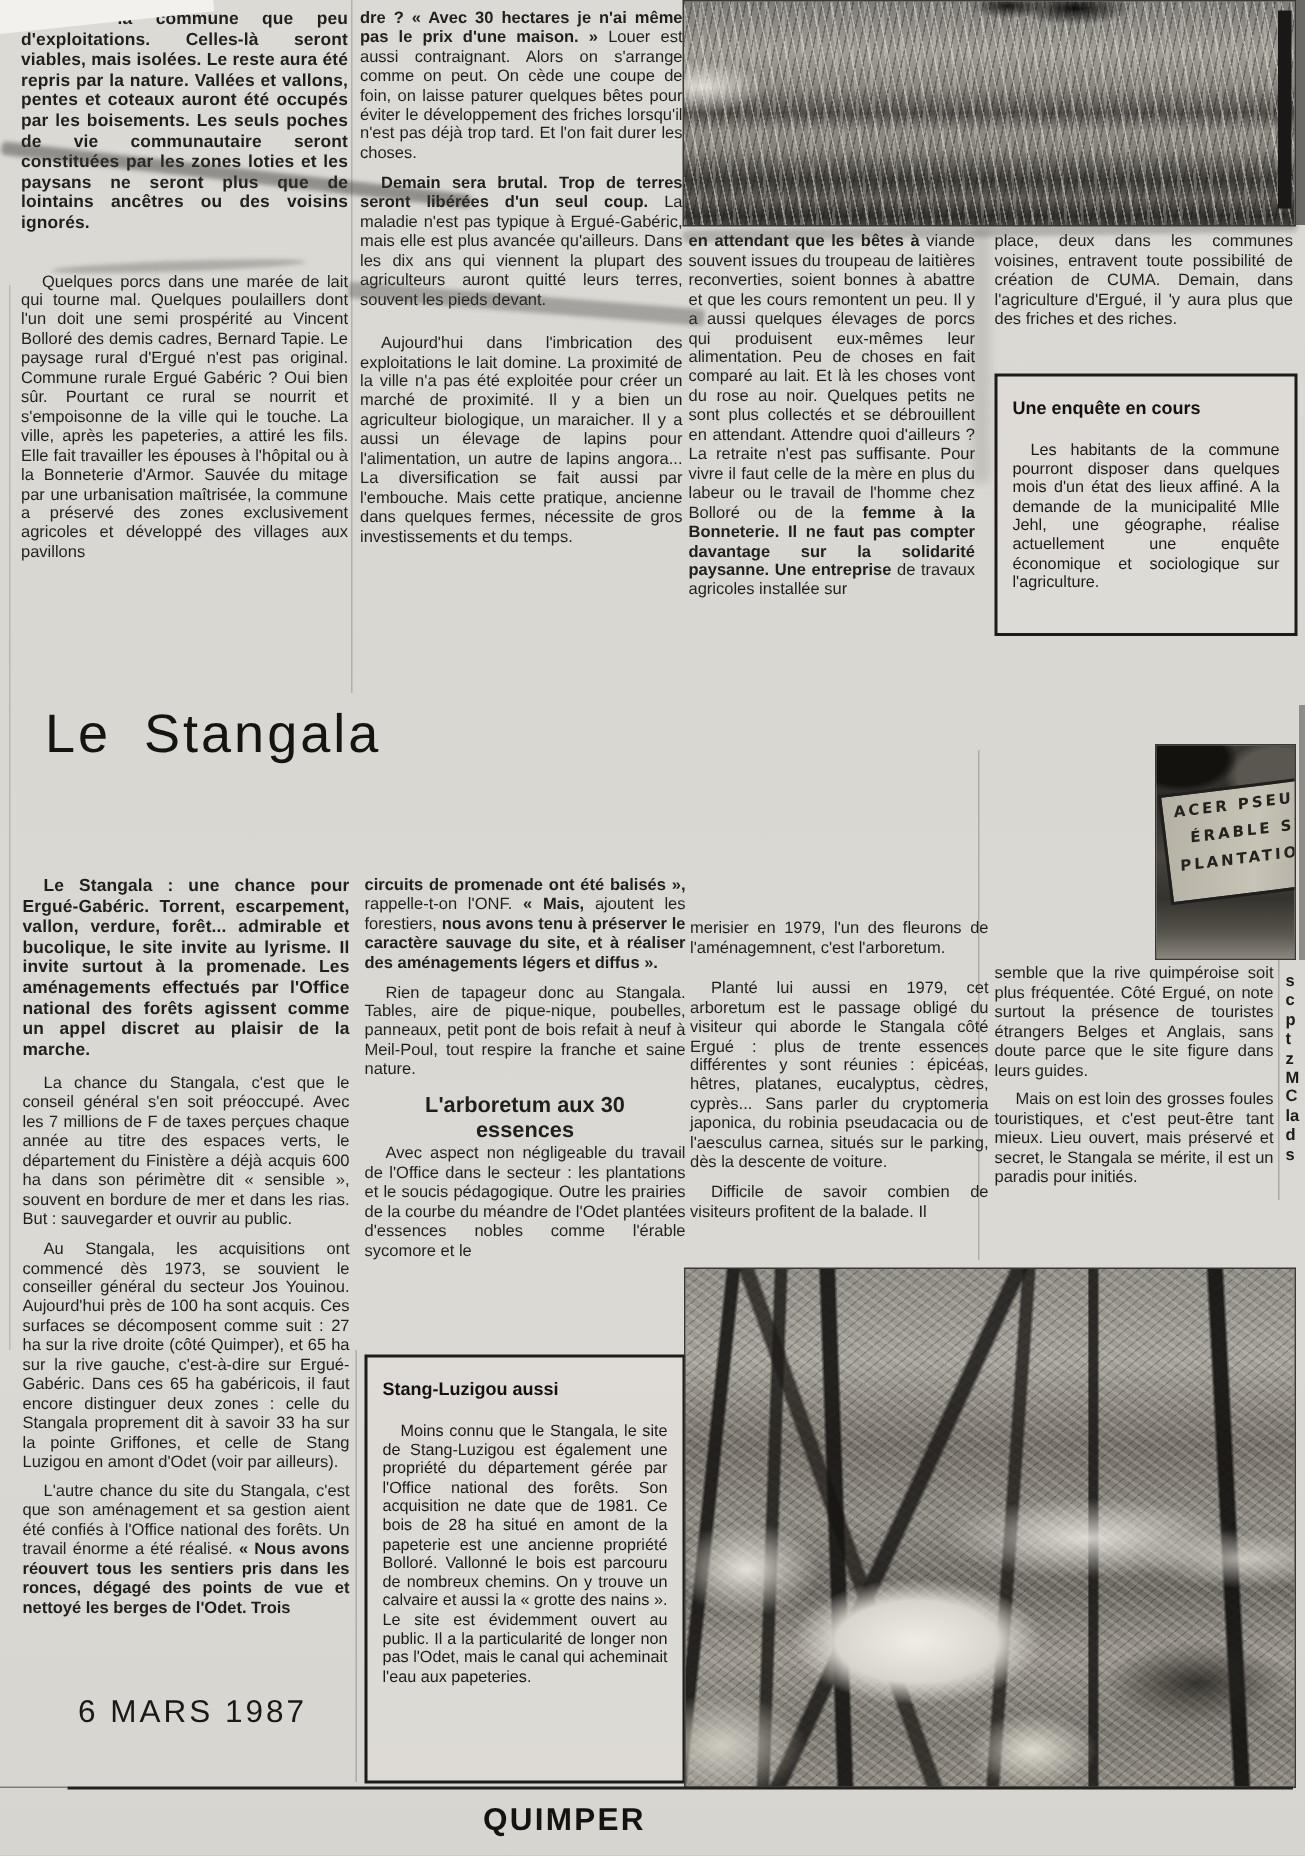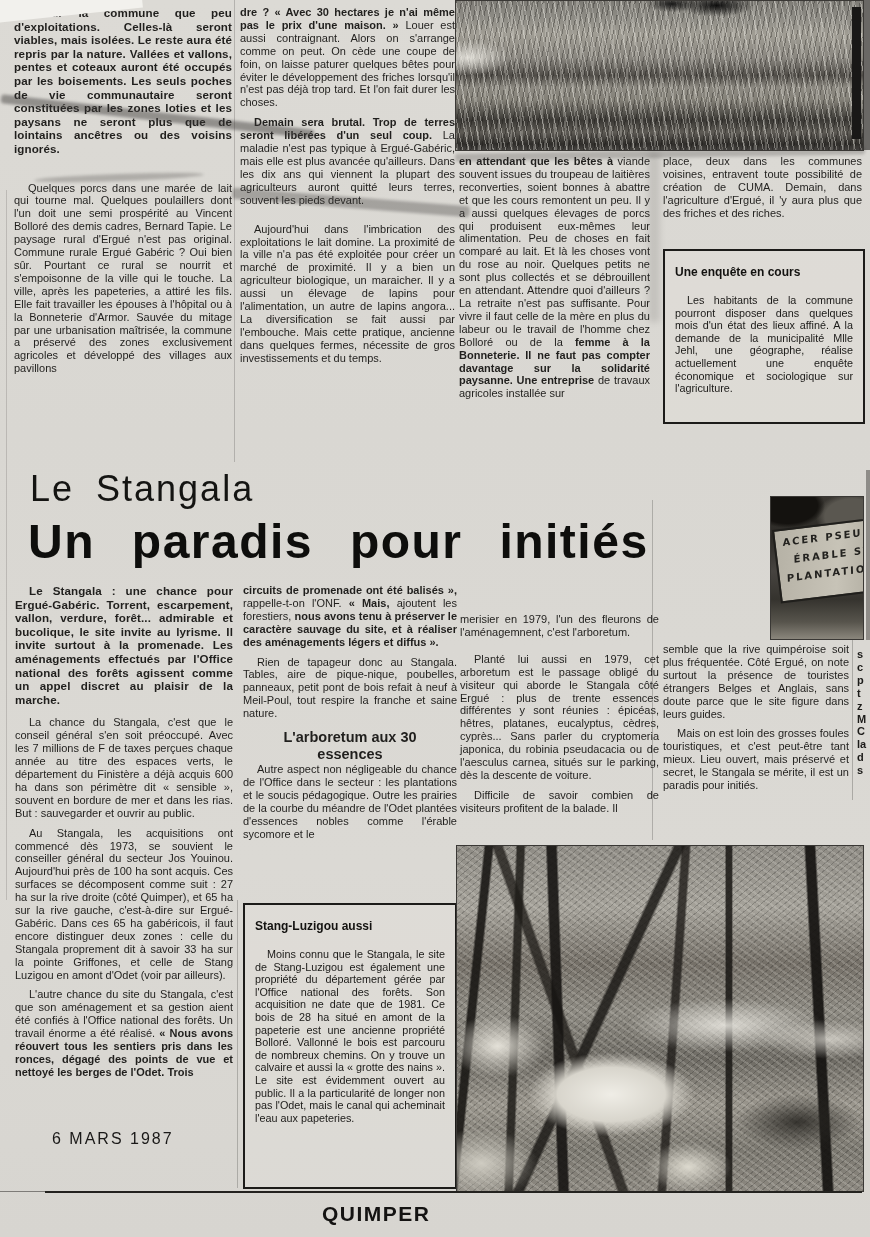--- a/index.html
+++ b/index.html
@@ -65,21 +65,21 @@
     color:#23221f;letter-spacing:2px;transform:skewX(-5deg);white-space:nowrap;}
   .sign-line.l2{padding-left:9px;}
   
   .vrule{position:absolute;width:1px;background:rgba(60,58,55,.55);}
   .hrule{position:absolute;height:2px;background:#23221f;}
   .artifact{position:absolute;pointer-events:none;}
   .smudge{background:rgba(55,53,50,.45);filter:blur(1.5px);border-radius:3px;}
   .torn{background:#f2f1ed;}
   .edge-strip{position:absolute;left:857px;top:648px;width:13px;font-weight:700;font-size:11px;
     line-height:12.9px;color:#1c1b19;overflow:hidden;}
-  .footer-date{position:absolute;left:52px;top:1130px;font-size:16px;letter-spacing:2px;color:#1a1918;}
+  .footer-date{position:absolute;left:52px;top:1130px;font-size:21px;letter-spacing:2px;color:#1a1918;}
   .footer-city{position:absolute;left:322px;top:1202px;font-size:21px;font-weight:700;letter-spacing:1.5px;color:#141312;}
 </style>
 </head>
 <body>
 
 <div class="page">
 
   <div class="col" style="left:14px;top:6px;width:218px;">
     <p class="lead">tôt sur la commune que peu d'exploitations. Celles-là seront viables, mais isolées. Le reste aura été repris par la nature. Vallées et vallons, pentes et coteaux auront été occupés par les boisements. Les seuls poches de vie communautaire seront constituées par les zones loties et les paysans ne seront plus que de lointains ancêtres ou des voisins ignorés.</p>
     <p class="ind" style="margin-top:26px;">Quelques porcs dans une marée de lait qui tourne mal. Quelques poulaillers dont l'un doit une semi prospérité au Vincent Bolloré des demis cadres, Bernard Tapie. Le paysage rural d'Ergué n'est pas original. Commune rurale Ergué Gabéric ? Oui bien sûr. Pourtant ce rural se nourrit et s'empoisonne de la ville qui le touche. La ville, après les papeteries, a attiré les fils. Elle fait travailler les épouses à l'hôpital ou à la Bonneterie d'Armor. Sauvée du mitage par une urbanisation maîtrisée, la commune a préservé des zones exclusivement agricoles et développé des villages aux pavillons</p>
@@ -107,39 +107,38 @@
   <div class="col" style="left:663px;top:155px;width:199px;">
     <p>place, deux dans les communes voisines, entravent toute possibilité de création de CUMA. Demain, dans l'agriculture d'Ergué, il 'y aura plus que des friches et des riches.</p>
   </div>
 
   <div class="nbox" style="left:663px;top:249px;width:178px;height:155px;">
     <div class="box-title">Une enquête en cours</div>
     <div class="box-body">Les habitants de la commune pourront disposer dans quelques mois d'un état des lieux affiné. A la demande de la municipalité Mlle Jehl, une géographe, réalise actuellement une enquête économique et sociologique sur l'agriculture.</div>
   </div>
 
   <div class="kicker">Le Stangala</div>
-  <div class="headline">Un paradis pour initiés</div>
 
   <div class="col" style="left:15px;top:584px;width:218px;">
     <p class="lead ind">Le Stangala : une chance pour Ergué-Gabéric. Torrent, escarpement, vallon, verdure, forêt... admirable et bucolique, le site invite au lyrisme. Il invite surtout à la promenade. Les aménagements effectués par l'Office national des forêts agissent comme un appel discret au plaisir de la marche.</p>
     <p class="ind" style="margin-top:10px;">La chance du Stangala, c'est que le conseil général s'en soit préoccupé. Avec les 7 millions de F de taxes perçues chaque année au titre des espaces verts, le département du Finistère a déjà acquis 600 ha dans son périmètre dit « sensible », souvent en bordure de mer et dans les rias. But : sauvegarder et ouvrir au public.</p>
     <p class="ind">Au Stangala, les acquisitions ont commencé dès 1973, se souvient le conseiller général du secteur Jos Youinou. Aujourd'hui près de 100 ha sont acquis. Ces surfaces se décomposent comme suit : 27 ha sur la rive droite (côté Quimper), et 65 ha sur la rive gauche, c'est-à-dire sur Ergué-Gabéric. Dans ces 65 ha gabéricois, il faut encore distinguer deux zones : celle du Stangala proprement dit à savoir 33 ha sur la pointe Griffones, et celle de Stang Luzigou en amont d'Odet (voir par ailleurs).</p>
     <p class="ind"><span>L'autre chance du site du Stangala, c'est que son aménagement et sa gestion aient été confiés à l'Office national des forêts. Un travail énorme a été réalisé.</span>
       <b>« Nous avons réouvert tous les sentiers pris dans les ronces, dégagé des points de vue et nettoyé les berges de l'Odet. Trois</b></p>
   </div>
 
   <div class="col" style="left:243px;top:584px;width:214px;">
     <p><b>circuits de promenade ont été balisés »,</b>
       <span>rappelle-t-on l'ONF.</span>
       <b>« Mais,</b>
       <span>ajoutent les forestiers,</span>
       <b>nous avons tenu à préserver le caractère sauvage du site, et à réaliser des aménagements légers et diffus ».</b></p>
     <p class="ind">Rien de tapageur donc au Stangala. Tables, aire de pique-nique, poubelles, panneaux, petit pont de bois refait à neuf à Meil-Poul, tout respire la franche et saine nature.</p>
     <div class="subhead">L'arboretum aux 30 essences</div>
-    <p class="ind">Autre aspect non négligeable du chance de l'Office dans le secteur : les plantations et le soucis pédagogique. Outre les prairies de la courbe du méandre de l'Odet plantées d'essences nobles comme l'érable sycomore et le</p>
+    <p class="ind">Avec aspect non négligeable du travail de l'Office dans le secteur : les plantations et le soucis pédagogique. Outre les prairies de la courbe du méandre de l'Odet plantées d'essences nobles comme l'érable sycomore et le</p>
   </div>
 
   <div class="col" style="left:460px;top:584px;width:199px;margin-top:29px;">
     <p>merisier en 1979, l'un des fleurons de l'aménagemnent, c'est l'arboretum.</p>
     <p class="ind" style="margin-top:14px;">Planté lui aussi en 1979, cet arboretum est le passage obligé du visiteur qui aborde le Stangala côté Ergué : plus de trente essences différentes y sont réunies : épicéas, hêtres, platanes, eucalyptus, cèdres, cyprès... Sans parler du cryptomeria japonica, du robinia pseudacacia ou de l'aesculus carnea, situés sur le parking, dès la descente de voiture.</p>
     <p class="ind">Difficile de savoir combien de visiteurs profitent de la balade. Il</p>
   </div>
 
   <div class="photo sign-photo">
     <div class="sign-board">

